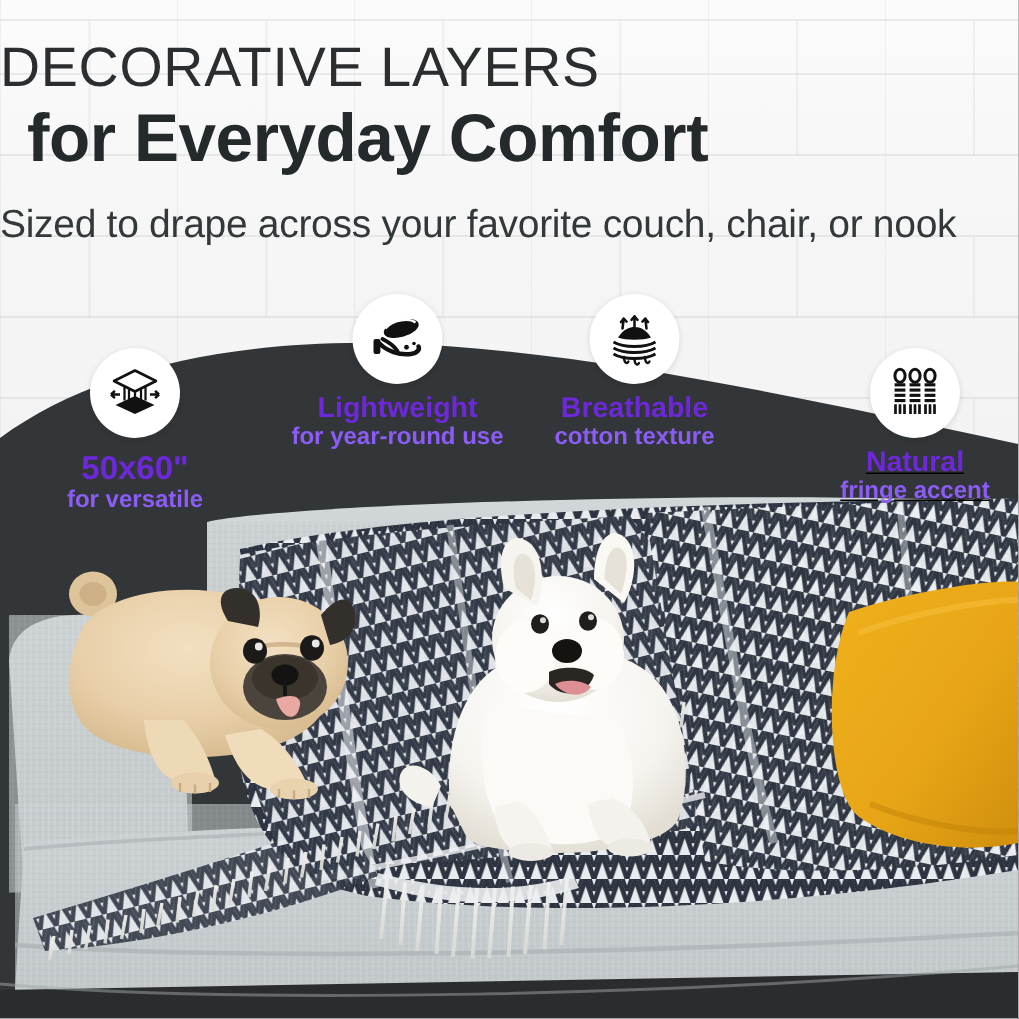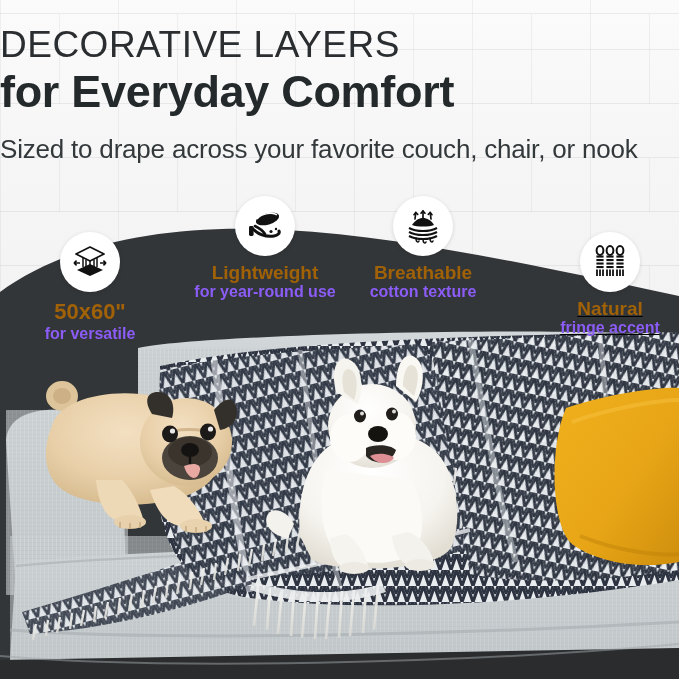--- a/index.html
+++ b/index.html
@@ -33,21 +33,21 @@
   }
 
   
   .head{position:absolute;left:0;top:0;width:679px;text-align:left;}
   .title-1{
     font-size:37px;font-weight:300;letter-spacing:.5px;color:#2b2e30;
     margin-top:25px;line-height:1.08;white-space:nowrap;
   }
   .title-2{
     font-size:45px;font-weight:bold;color:#24292b;letter-spacing:-.3px;
-    line-height:1.08;margin-top:3px;white-space:nowrap;
+    line-height:1.08;margin-top:3px;white-space:nowrap;padding-left:18px;
   }
   .subtitle{
     font-size:26px;font-weight:400;color:#33383b;letter-spacing:-.2px;
     margin-top:17px;white-space:nowrap;
   }
 
   
   .band{position:absolute;left:0;top:200px;width:679px;height:200px;}
   .band svg{display:block;width:679px;height:200px;}
 
@@ -56,21 +56,21 @@
   .photo svg{display:block;width:679px;height:349px;}
 
   
   .badge{position:absolute;text-align:center;}
   .circle{
     width:60px;height:60px;border-radius:50%;background:#fff;
     margin:0 auto;position:relative;
     box-shadow:0 1px 4px rgba(0,0,0,.13);
   }
   .circle svg{position:absolute;left:50%;top:50%;transform:translate(-50%,-50%);}
-  .b-title{font-size:19px;font-weight:bold;color:#a16207;line-height:1.12;margin-top:6px;white-space:nowrap;}
+  .b-title{font-size:19px;font-weight:bold;color:#6d28d9;line-height:1.12;margin-top:6px;white-space:nowrap;}
   .b-sub{font-size:16px;font-weight:bold;color:#8b5cf6;line-height:1.14;white-space:nowrap;}
 
   #badge-size{left:26px;top:232px;width:128px;}
   #badge-size .b-title{font-size:22px;margin-top:8px;}
   #badge-light{left:171px;top:196px;width:188px;}
   #badge-breathe{left:349px;top:196px;width:148px;}
   #badge-natural{left:545px;top:232px;width:130px;text-decoration:underline;}
 </style>
 </head>
 <body>

